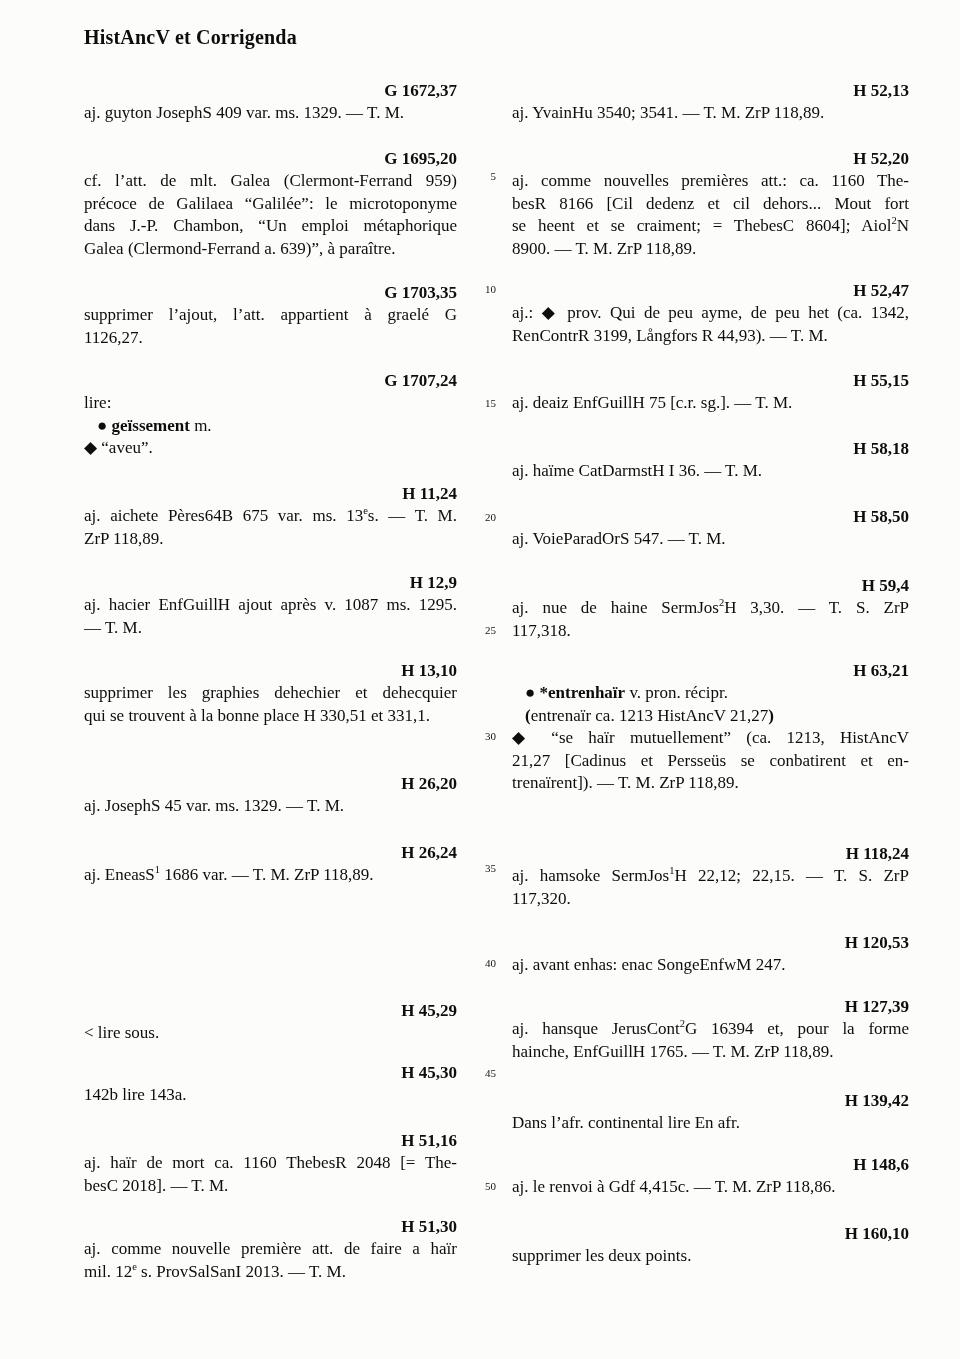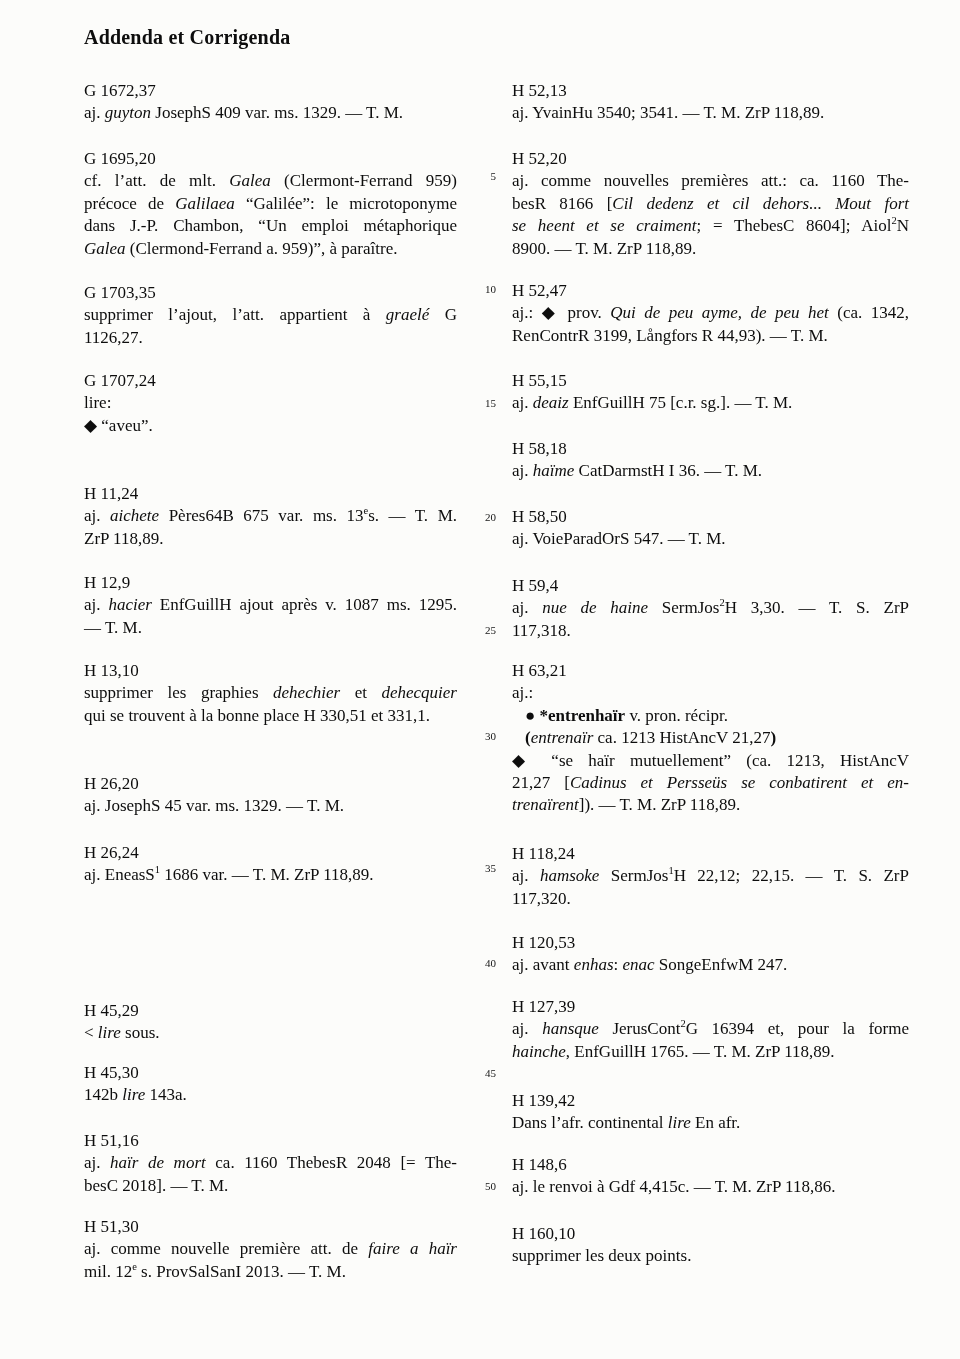--- a/index.html
+++ b/index.html
@@ -3,57 +3,58 @@
 <meta charset="utf-8">
 <style>
   html,body{margin:0;padding:0;background:#fcfcfa;}
   .page{position:relative;width:960px;height:1359px;background:#fcfcfa;
         font-family:"Liberation Serif","DejaVu Serif",serif;color:#0d0d0d;overflow:hidden;}
   .header{position:absolute;left:84px;top:26px;margin:0;font-size:20px;font-weight:700;letter-spacing:.2px;}
   .col{position:absolute;top:0;height:100%;font-size:17px;line-height:22.4px;}
   #col-left{left:84px;width:373px;}
   #col-right{left:512px;width:397px;}
   .entry{position:absolute;left:0;width:100%;}
-  .ref{font-weight:400;}
+  .ref{font-weight:700;text-align:right;}
   .line.just{text-align:justify;text-align-last:justify;}
   .line.ind{padding-left:13px;}
-  .it{font-style:italic;}
+  .it{}
   .bd{font-weight:700;}
   .sup{vertical-align:super;font-size:10.5px;line-height:0;}
   .gn{position:absolute;left:468px;width:28px;text-align:right;
       font-size:11px;line-height:1;color:#161616;}
   .pagenum{position:absolute;top:1386px;font-size:16.5px;text-align:center;}
   #pn-left{left:84px;width:373px;}
   #pn-right{left:512px;width:397px;margin-top:40px;}
 </style>
 </head>
 <body>
 
 <div class="page">
-  <h1 class="header">Addenda et Corrigenda</h1>
+  <h1 class="header">HistAncV et Corrigenda</h1>
   <div class="col" id="col-left">
       <div class="entry" style="top: 80px;">
         <div class="ref">G 1672,37</div>
         <div class="line"><span class="">aj. </span><span class="it">guyton</span><span class=""> JosephS 409 var. ms. 1329. — T. M.</span></div>
       </div>
       <div class="entry" style="top: 148px;">
         <div class="ref">G 1695,20</div>
         <div class="line just"><span class="">cf. l’att. de mlt. </span><span class="it">Galea</span><span class=""> (Clermont-Ferrand 959)</span></div>
         <div class="line just"><span class="">précoce de </span><span class="it">Galilaea</span><span class=""> “Galilée”: le microtoponyme</span></div>
         <div class="line just"><span class="">dans J.-P. Chambon, “Un emploi métaphorique</span></div>
-        <div class="line"><span class="it">Galea</span><span class=""> (Clermond-Ferrand a. 959)”, à paraître.</span></div>
+        <div class="line"><span class="it">Galea</span><span class=""> (Clermond-Ferrand a. 639)”, à paraître.</span></div>
       </div>
       <div class="entry" style="top: 282px;">
         <div class="ref">G 1703,35</div>
         <div class="line just"><span class="">supprimer l’ajout, l’att. appartient à </span><span class="it">graelé</span><span class=""> G</span></div>
         <div class="line"><span class="">1126,27.</span></div>
       </div>
       <div class="entry" style="top: 370px;">
         <div class="ref">G 1707,24</div>
         <div class="line"><span class="">lire:</span></div>
+        <div class="line ind"><span class="bd">● geïssement</span><span class=""> m.</span></div>
         <div class="line"><span class="">◆ “aveu”.</span></div>
       </div>
       <div class="entry" style="top: 483px;">
         <div class="ref">H 11,24</div>
         <div class="line just"><span class="">aj. </span><span class="it">aichete</span><span class=""> Pères64B 675 var. ms. 13</span><span class="sup">e</span><span class="">s. — T. M.</span></div>
         <div class="line"><span class="">ZrP 118,89.</span></div>
       </div>
       <div class="entry" style="top: 572px;">
         <div class="ref">H 12,9</div>
         <div class="line just"><span class="">aj. </span><span class="it">hacier</span><span class=""> EnfGuillH ajout après v. 1087 ms. 1295.</span></div>
@@ -120,21 +121,20 @@
         <div class="ref">H 58,50</div>
         <div class="line"><span class="">aj. VoieParadOrS 547. — T. M.</span></div>
       </div>
       <div class="entry" style="top: 575px;">
         <div class="ref">H 59,4</div>
         <div class="line just"><span class="">aj. </span><span class="it">nue de haine</span><span class=""> SermJos</span><span class="sup">2</span><span class="">H 3,30. — T. S. ZrP</span></div>
         <div class="line"><span class="">117,318.</span></div>
       </div>
       <div class="entry" style="top: 660px;">
         <div class="ref">H 63,21</div>
-        <div class="line"><span class="">aj.:</span></div>
         <div class="line ind"><span class="bd">● *entrenhaïr</span><span class=""> v. pron. récipr.</span></div>
         <div class="line ind"><span class="bd">(</span><span class="it">entrenaïr</span><span class=""> ca. 1213 HistAncV 21,27</span><span class="bd">)</span></div>
         <div class="line just"><span class="">◆ “se haïr mutuellement” (ca. 1213, HistAncV</span></div>
         <div class="line just"><span class="">21,27 [</span><span class="it">Cadinus et Persseüs se conbatirent et en-</span></div>
         <div class="line"><span class="it">trenaïrent</span><span class="">]). — T. M. ZrP 118,89.</span></div>
       </div>
       <div class="entry" style="top: 843px;">
         <div class="ref">H 118,24</div>
         <div class="line just"><span class="">aj. </span><span class="it">hamsoke</span><span class=""> SermJos</span><span class="sup">1</span><span class="">H 22,12; 22,15. — T. S. ZrP</span></div>
         <div class="line"><span class="">117,320.</span></div>

